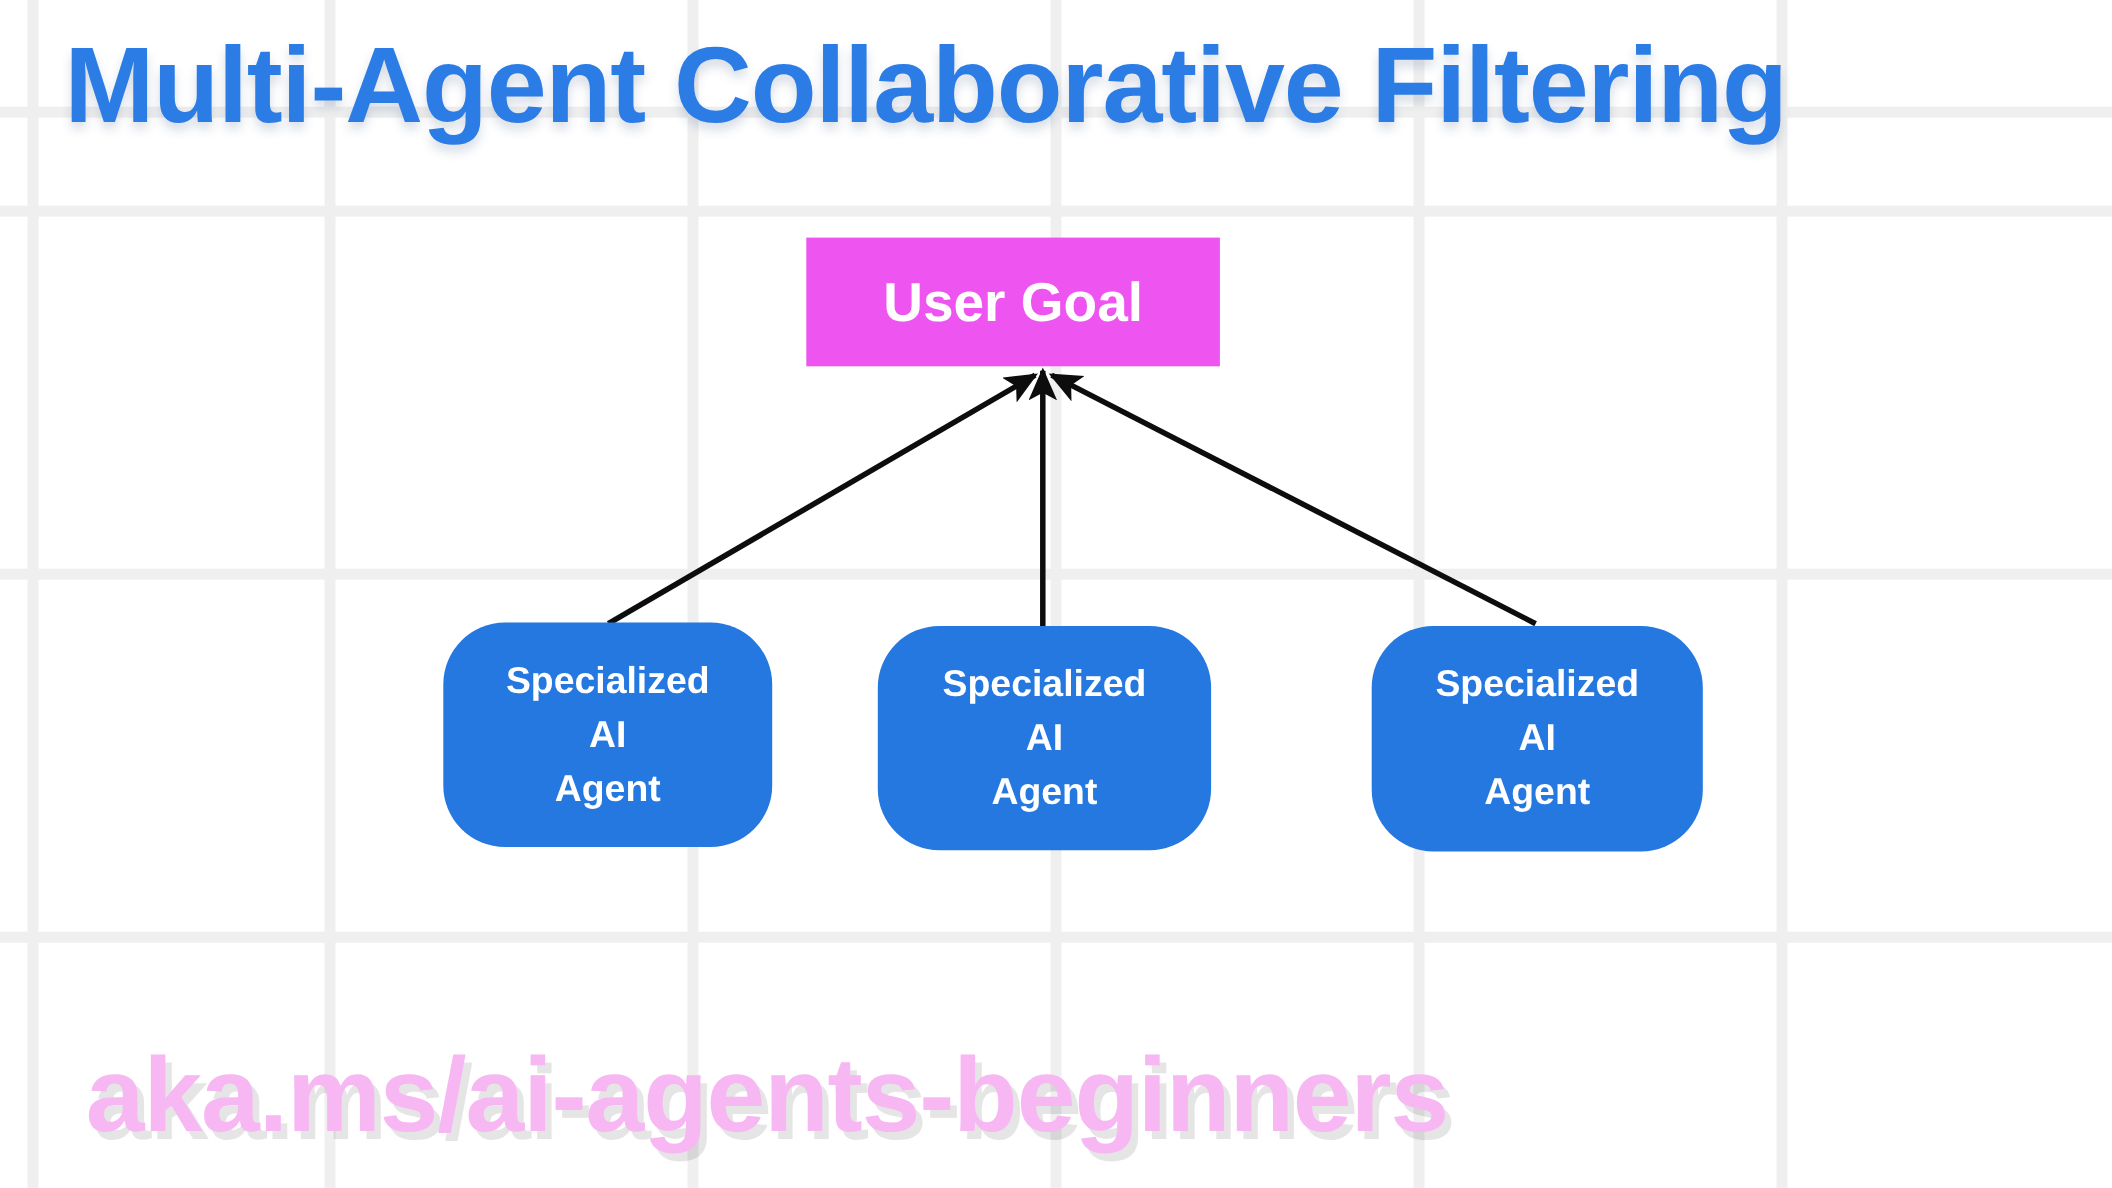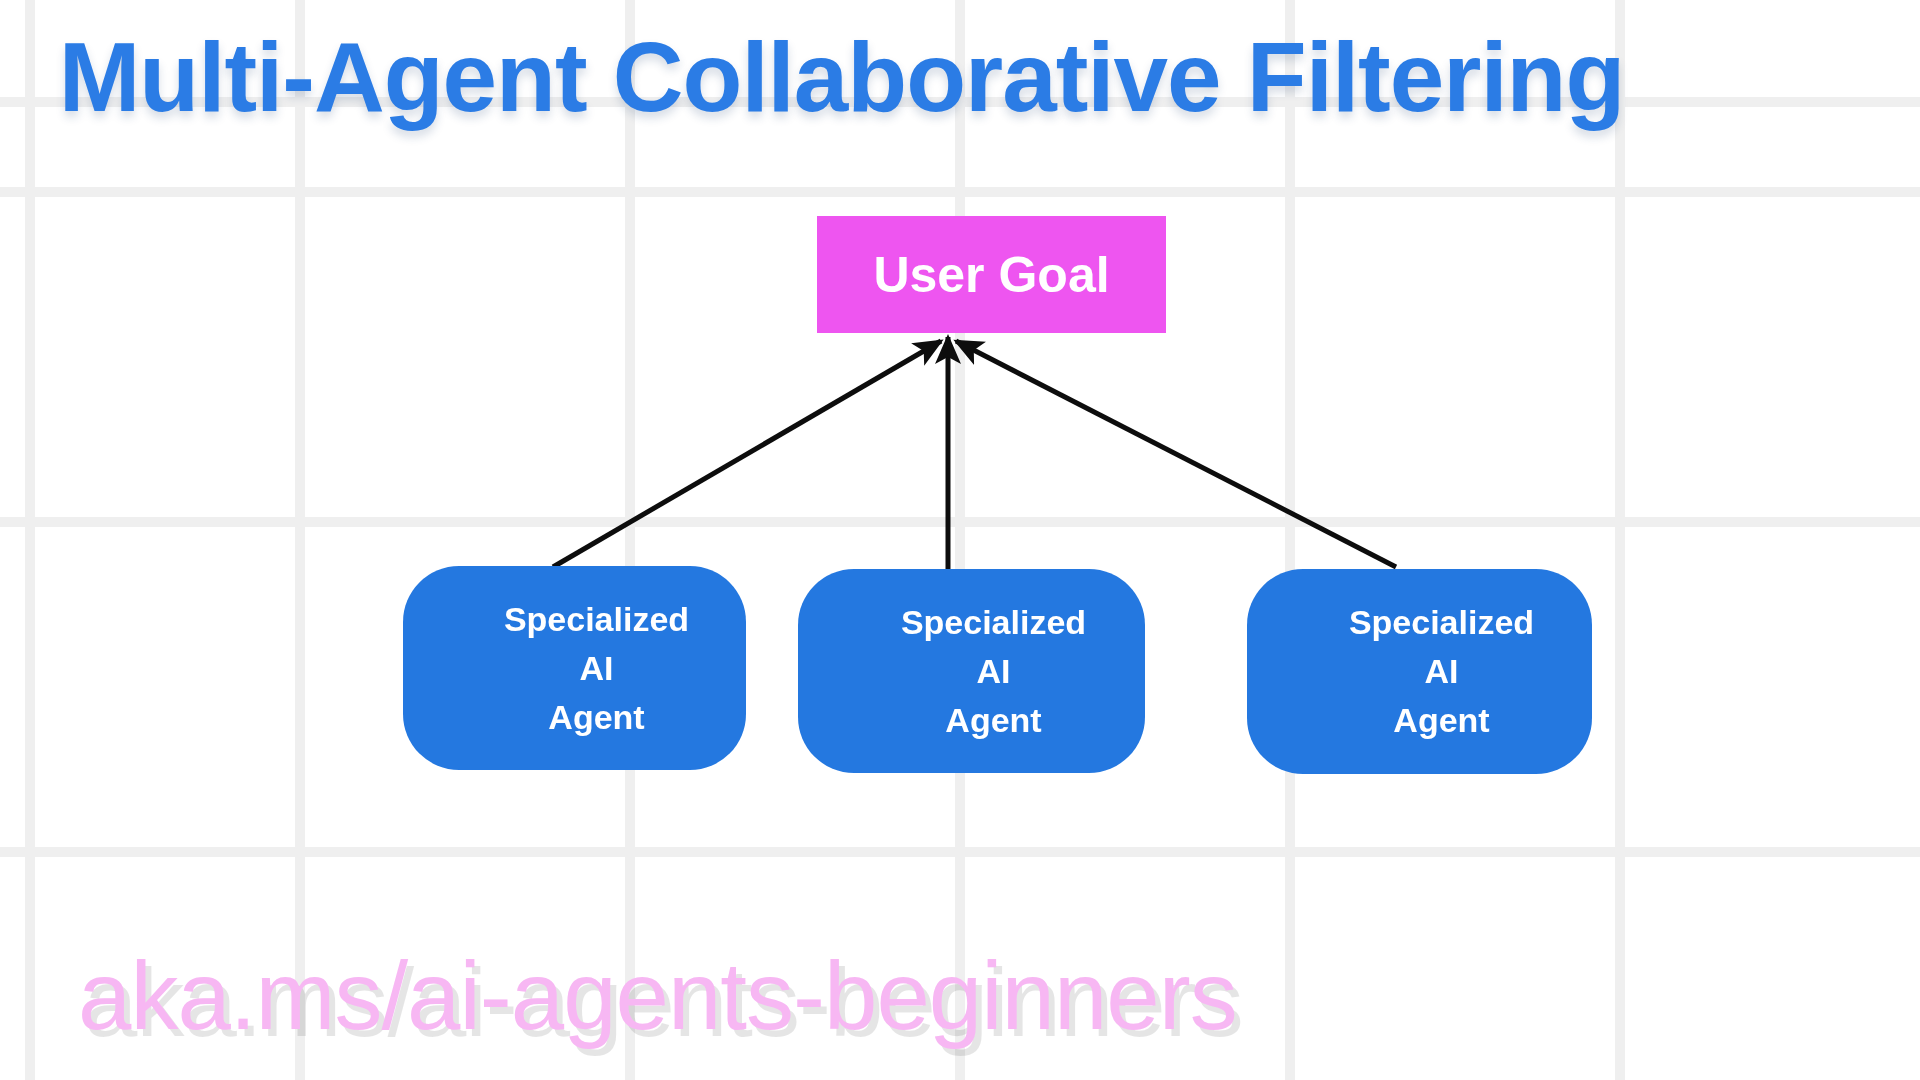--- a/index.html
+++ b/index.html
@@ -49,23 +49,23 @@
     stroke: var(--arrow-black, #0d0d0d);
     stroke-width: 5;
     fill: none;
   }
   .arrowhead-shape {
     fill: var(--arrow-black, #0d0d0d);
   }
 
   .goal-node {
     position: absolute;
-    left: 817px;
+    left: 733px;
     top: 216px;
-    width: 349px;
+    width: 376px;
     height: 117px;
     background: var(--goal-magenta, #ee55f0);
     display: flex;
     align-items: center;
     justify-content: center;
     text-align: center;
   }
   .goal-label {
     color: var(--node-text, #ffffff);
     font-size: 50px;
@@ -77,42 +77,41 @@
     position: absolute;
     width: 299px;
     height: 204px;
     background: var(--agent-blue, #2478e0);
     border-radius: 56px;
     display: flex;
     flex-direction: column;
     align-items: center;
     justify-content: center;
     text-align: right;
-    padding-left: 44px;
   }
   .agent-node.a1 { left: 403px; top: 566px; }
   .agent-node.a2 { left: 798px; top: 569px; width: 303px; }
   .agent-node.a3 { left: 1247px; top: 569px; width: 301px; height: 205px; }
 
   .agent-line {
     display: block;
     color: var(--node-text, #ffffff);
     font-size: 34px;
     font-weight: bold;
     line-height: 49px;
   }
 
   .footer-link {
     position: absolute;
     left: 78px;
     top: 948px;
     margin: 0;
     font-size: 96px;
     line-height: 1;
-    font-weight: normal;
+    font-weight: bold;
     letter-spacing: -1px;
     color: var(--footer-pink, #f7b7f3);
     text-shadow: 6px 7px 0 rgba(0, 0, 0, 0.10);
     white-space: nowrap;
   }
 </style>
 </head>
 <body>
 
 <div class="canvas">

